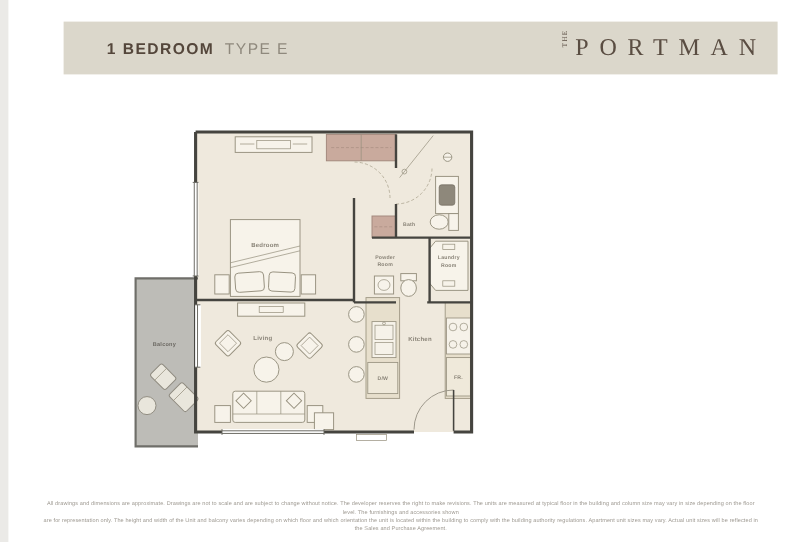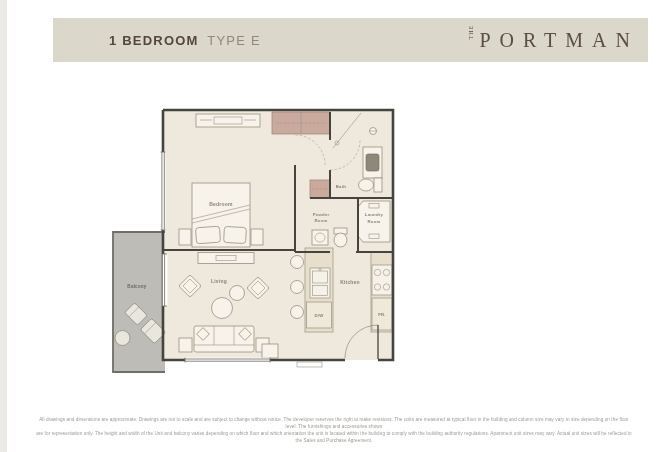--- a/index.html
+++ b/index.html
@@ -4,21 +4,21 @@
 <style>
   html,body{margin:0;padding:0;}
   body{width:668px;height:452px;background:#ffffff;overflow:hidden;
        font-family:"Liberation Sans", sans-serif;}
   .page{position:relative;width:668px;height:452px;background:#fff;}
   .left-strip{position:absolute;left:0;top:0;width:7px;height:452px;background:#ebeae7;}
 
   
   .band{position:absolute;left:53px;top:18px;width:595px;height:44px;
         background:var(--band,#dbd7cb);display:flex;align-items:center;
-        justify-content:space-between;box-sizing:border-box;padding:0 18px 0 56px;}
+        justify-content:space-between;box-sizing:border-box;padding:0 18px 0 36px;}
   .title{font-size:13px;letter-spacing:1.2px;white-space:nowrap;}
   .t-bold{font-weight:700;color:var(--title,#54463b);}
   .t-light{font-weight:400;color:var(--subtitle,#8f897d);margin-left:4px;}
   .brand{display:flex;align-items:flex-start;color:var(--brand,#5a4d42);}
   .brand-the{display:inline-block;transform:rotate(-90deg);font-size:6px;
              letter-spacing:1px;font-family:"Liberation Serif", serif;margin-right:1px;}
   .brand-name{font-family:"Liberation Serif", serif;font-size:20px;
               letter-spacing:9px;margin-right:-9px;}
 
   

